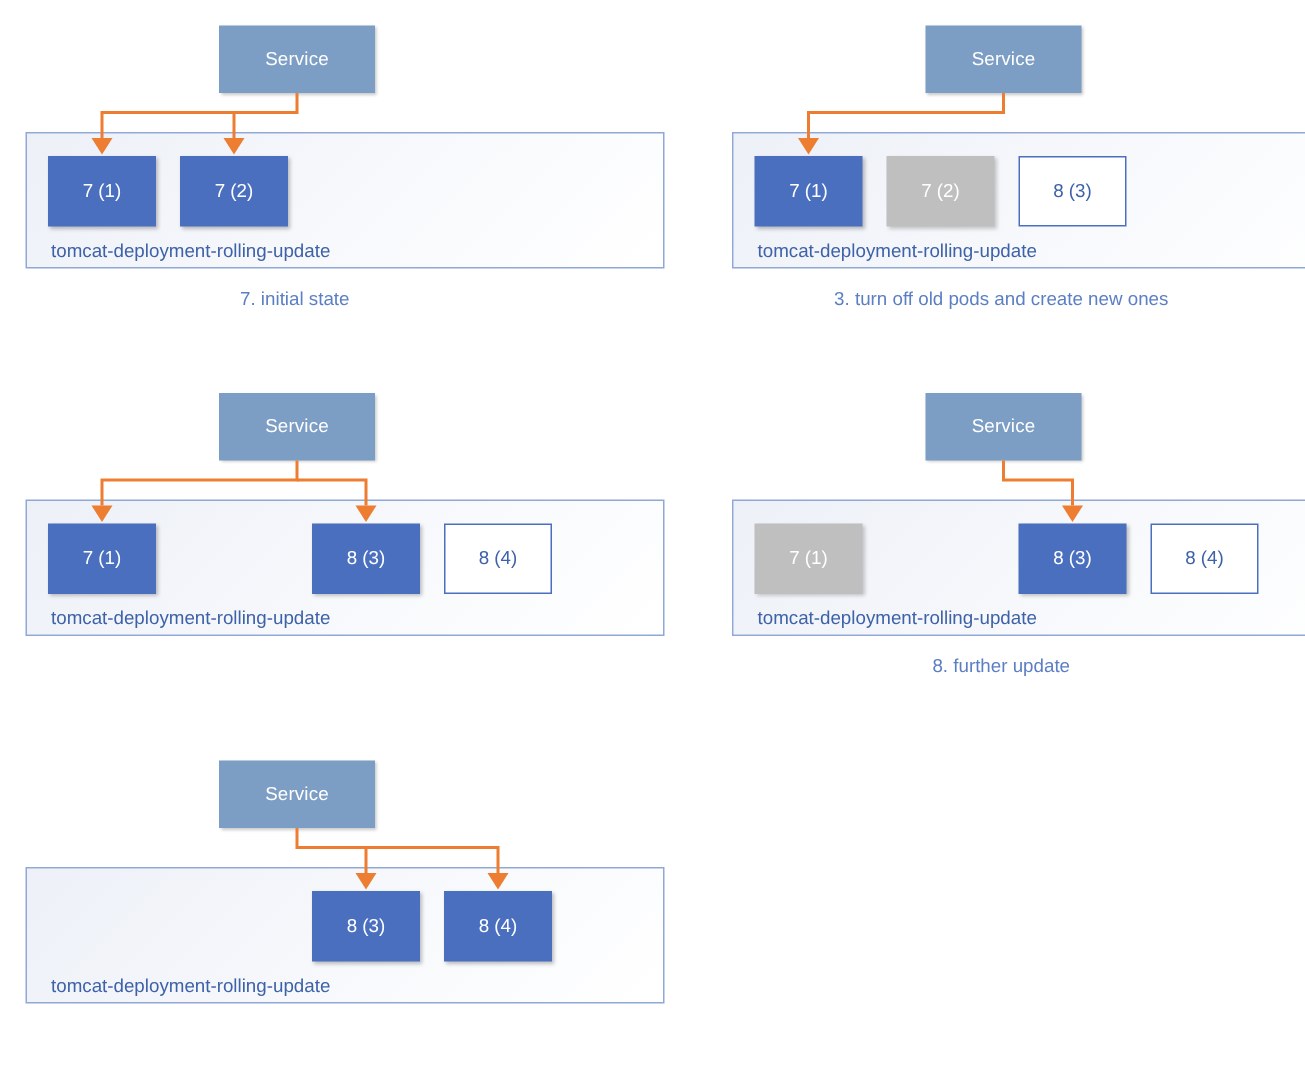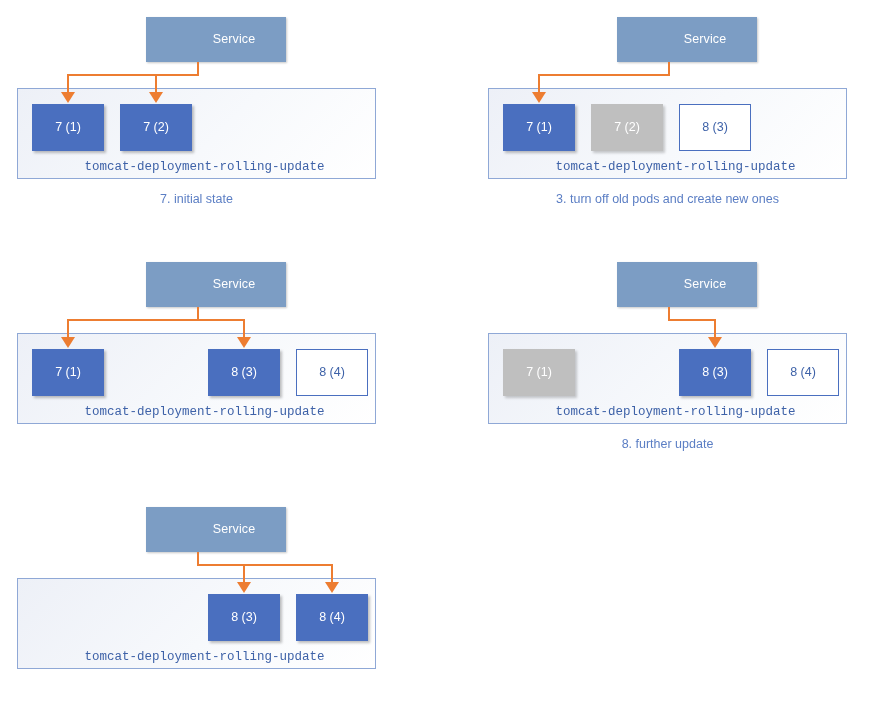--- a/index.html
+++ b/index.html
@@ -26,50 +26,48 @@
     position: absolute;
     left: 146px;
     top: 17px;
     width: 104px;
     height: 45px;
     background: #7C9DC4;
     box-shadow: 1px 1px 2px rgba(0,0,0,0.22);
     display: flex;
     align-items: center;
     justify-content: center;
-    padding-left: 36px;
   }
   .service-label {
     color: #ffffff;
     font-size: 12.5px;
     line-height: 1;
     letter-spacing: 0.1px;
   }
 
   
   .deployment {
     position: absolute;
     left: 17px;
     top: 88px;
-    width: 359px;
+    width: 426px;
     height: 91px;
     border: 1px solid #8FA8D6;
     background: linear-gradient(135deg, #EDF0F7 0%, #F7F9FC 55%, #FFFFFF 100%);
     box-sizing: border-box;
   }
   .deployment-label {
     position: absolute;
     left: 16px;
     right: 0;
     bottom: 5px;
-    text-align: center;
+    text-align: left;
     color: #3E62A8;
     font-size: 12.5px;
     line-height: 1;
-    font-family: Liberation Mono, monospace;
   }
 
   
   .pod {
     position: absolute;
     top: 15px;
     width: 72px;
     height: 47px;
     display: flex;
     align-items: center;

